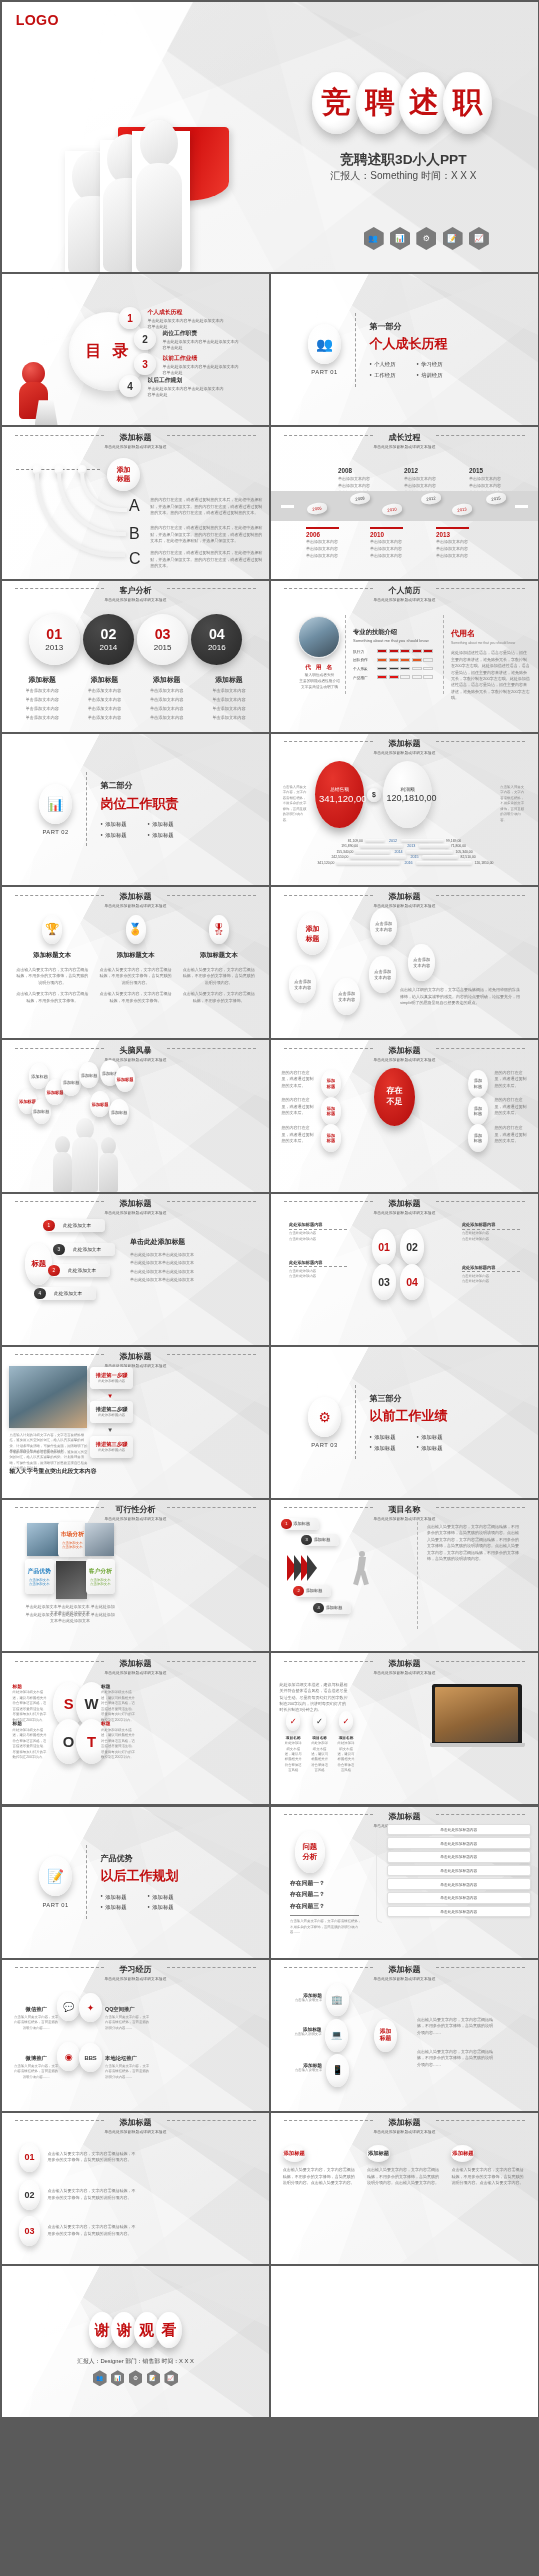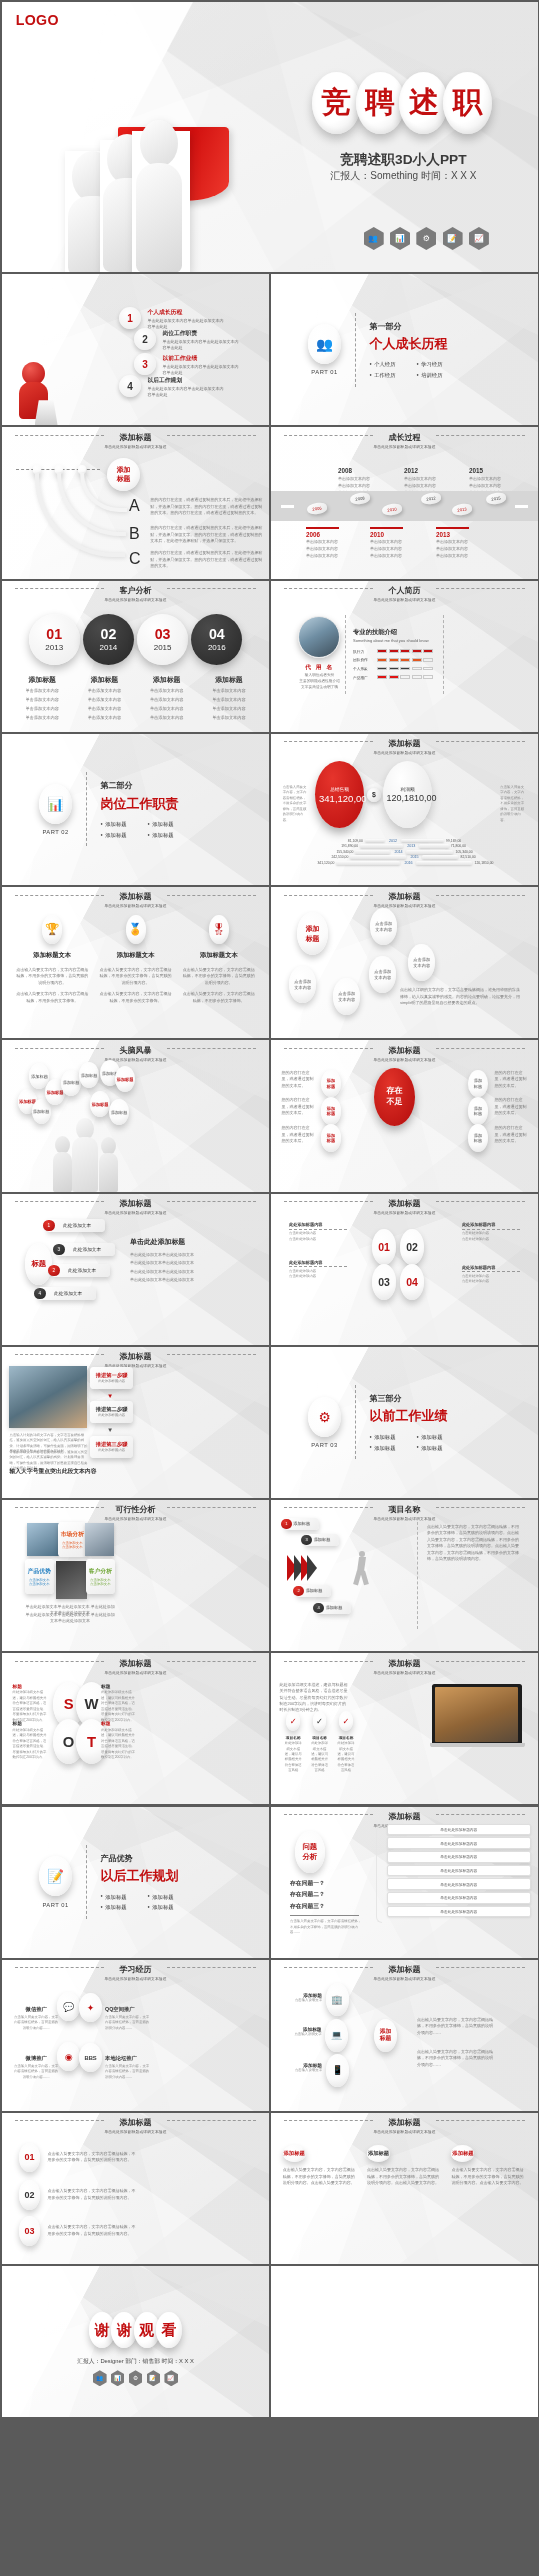--- a/index.html
+++ b/index.html
@@ -286,20 +286,21 @@
     </div>
   </div>
 
   <div class="slide poly">
     <div style="position:absolute;left:9.5px;bottom:0;width:47px;height:63px;">
       <div style="position:absolute;left:10.5px;top:0;width:23px;height:23px;border-radius:50%;background:radial-gradient(circle at 34% 28%,#f05b52,#b80d0d);"></div>
       <div style="position:absolute;left:7.4px;top:20px;width:29.5px;height:37px;border-radius:11.6px 11.6px 4.2px 4.2px;background:linear-gradient(150deg,#e33b30,#b30d0d);"></div>
       <div style="position:absolute;left:23px;top:38px;width:23px;height:25px;background:linear-gradient(#fafafa,#cfcfcf);clip-path:polygon(18% 0,82% 0,100% 100%,0 100%);"></div>
     </div>
 
+    <div class="toc-circle">目 录</div>
 
     <div class="toc-item" style="left:117px;top:33px;">
       <div class="toc-bub red">1</div>
       <div class="toc-txt">
         <div class="toc-h red">个人成长历程</div>
         <div class="toc-p">单击此处添加文本内容单击此处添加文本内容单击此处</div>
       </div>
     </div>
     <div class="toc-item" style="left:132px;top:54px;">
       <div class="toc-bub dark">2</div>
@@ -553,20 +554,25 @@
             <div class="sb" style="background:#e01414;"></div>
               <div class="sb" style="background:#e01414;"></div>
             <div class="sb"></div>
               <div class="sb"></div>
               <div class="sb"></div>
           </div>
         </div>
       </div>
     </div>
 
+    <div style="position:absolute;left:180px;top:47px;width:79px;">
+      <div style="font-size:8px;font-weight:bold;color:#c20f10;">代用名</div>
+      <div class="mini" style="margin-top:2.1px;">Something about me that you should know</div>
+      <div class="tiny" style="margin-top:4.2px;">此处添加描述性语言，语言尽量简洁，抓住主要内容来讲述，避免陈杂冗长，字数控制在200字左右哦。此处添加描述性语言，语言尽量简洁，抓住主要内容来讲述，避免陈杂冗长，字数控制在200字左右哦。此处添加描述性语言，语言尽量简洁，抓住主要内容来讲述，避免陈杂冗长，字数控制在200字左右哦。</div>
+    </div>
   </div>
 
   <div class="slide poly">
     <div class="part">
       <div>
         <div class="part-badge">📊</div>
         <div class="part-num">PART 02</div>
       </div>
       <div class="part-rule"></div>
       <div>

